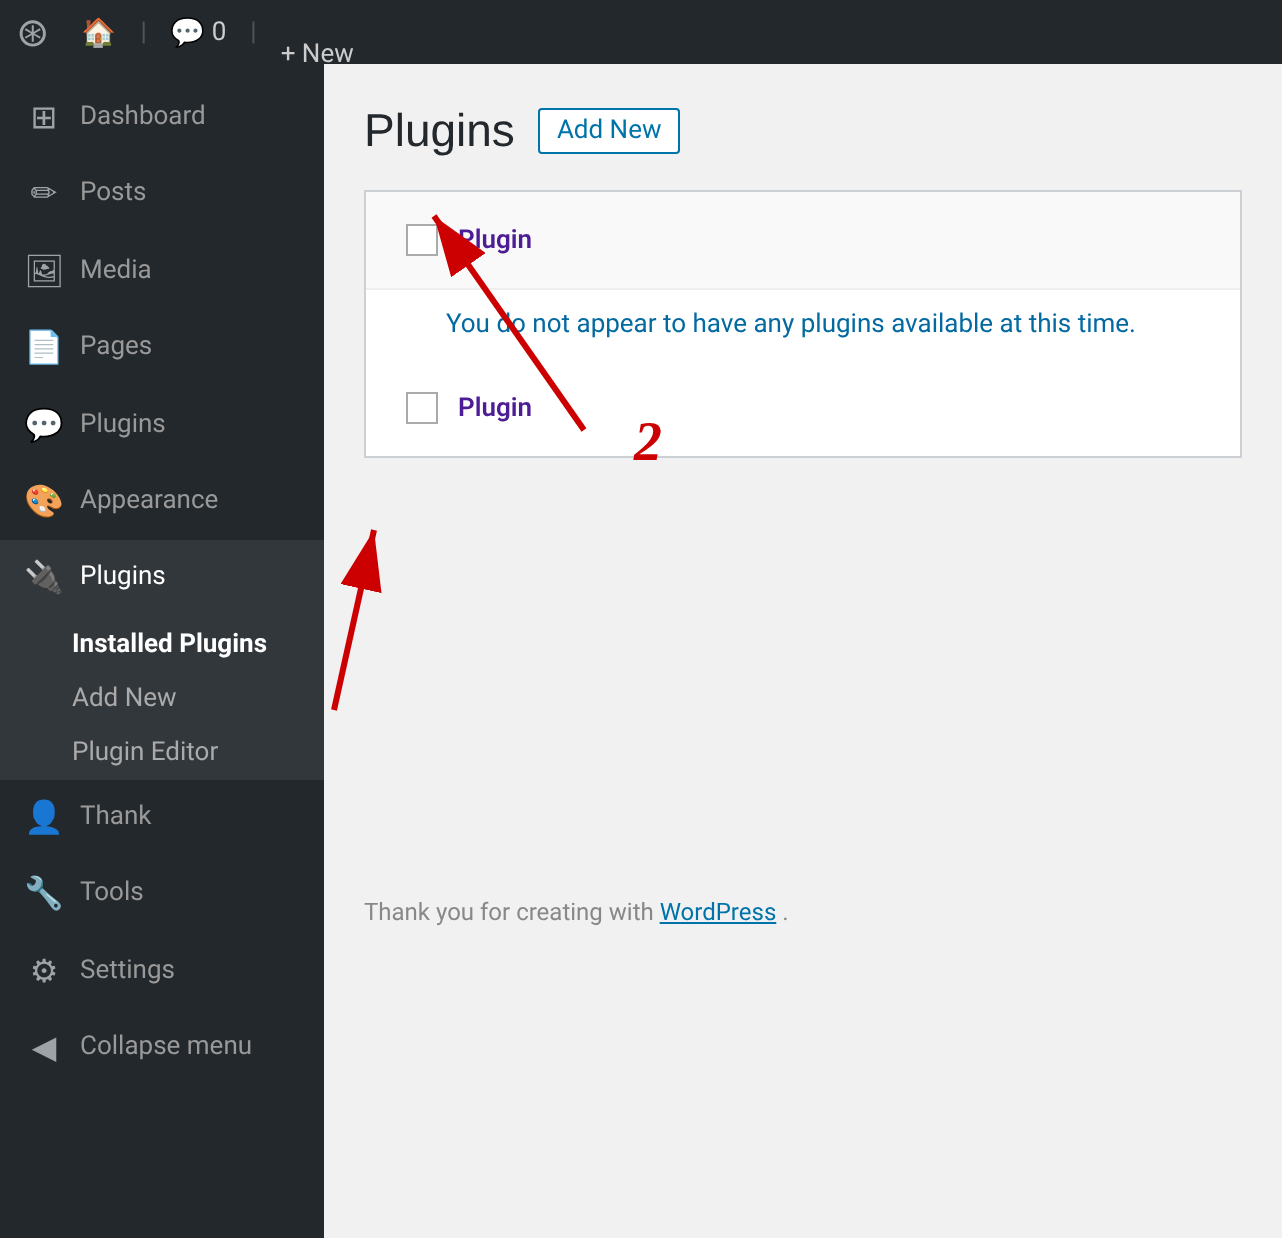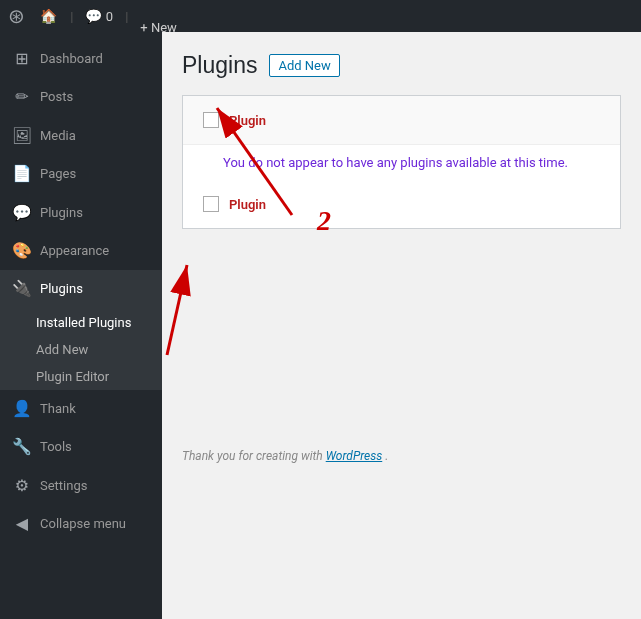--- a/index.html
+++ b/index.html
@@ -74,21 +74,21 @@
     .sidebar-item.active-parent .sidebar-icon { color: #fff; }
 
     .sidebar-submenu { background: #32373c; }
     .sidebar-submenu-item {
       display: block;
       padding: 6px 12px 6px 36px;
       color: #aaa;
       cursor: pointer;
       font-size: 13px;
     }
-    .sidebar-submenu-item.current { color: #fff; font-weight: normal; }
+    .sidebar-submenu-item.current { color: #fff; font-weight: bold; }
 
     
     .main-content {
       flex: 1;
       background: #f1f1f1;
       overflow-y: auto;
       padding: 20px 20px 20px 20px;
     }
 
     .page-header {
@@ -134,37 +134,36 @@
     .plugin-checkbox {
       width: 16px;
       height: 16px;
       margin-right: 10px;
       flex-shrink: 0;
       border: 1px solid #aaa;
       background: #fff;
       display: inline-block;
     }
     .plugin-col-label {
-      color: #b91c1c;
+      color: #4c1d95;
       font-size: 13px;
       font-weight: 600;
     }
     .plugin-empty-msg {
       padding: 10px 40px;
-      color: #6d28d9;
+      color: #0369a1;
       font-size: 13px;
       background: #fff;
     }
 
     
     .footer {
       padding: 20px 0 0;
       color: #888;
       font-size: 12px;
-      font-style: italic;
     }
     .footer a { color: #0073aa; }
 
     .wp-logo { font-size: 20px; }
   </style>
 </head>
 <body>
 
 <div class="admin-bar">
   <span class="admin-bar-logo wp-logo">⊛</span>

